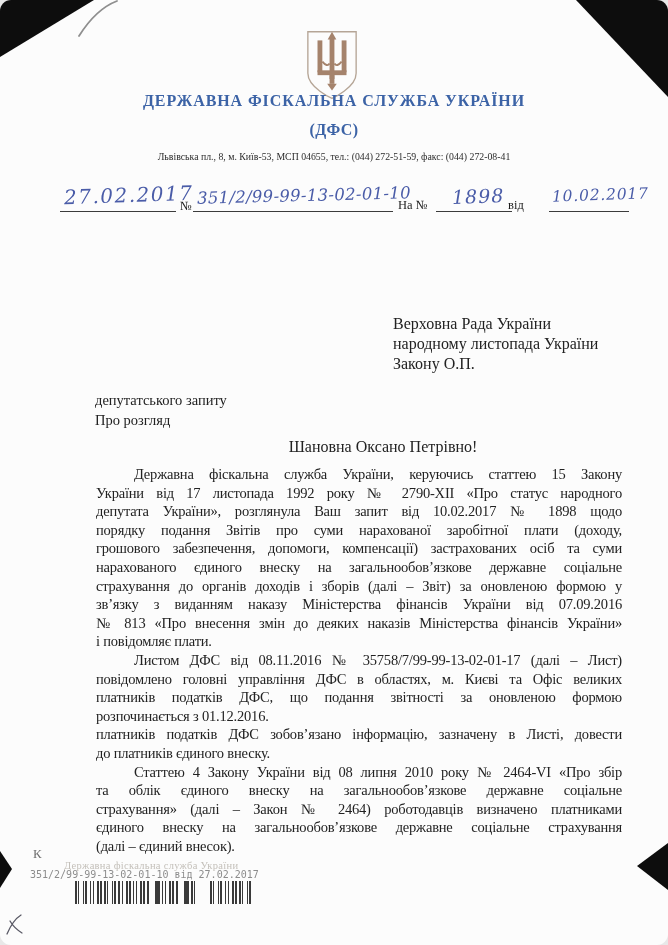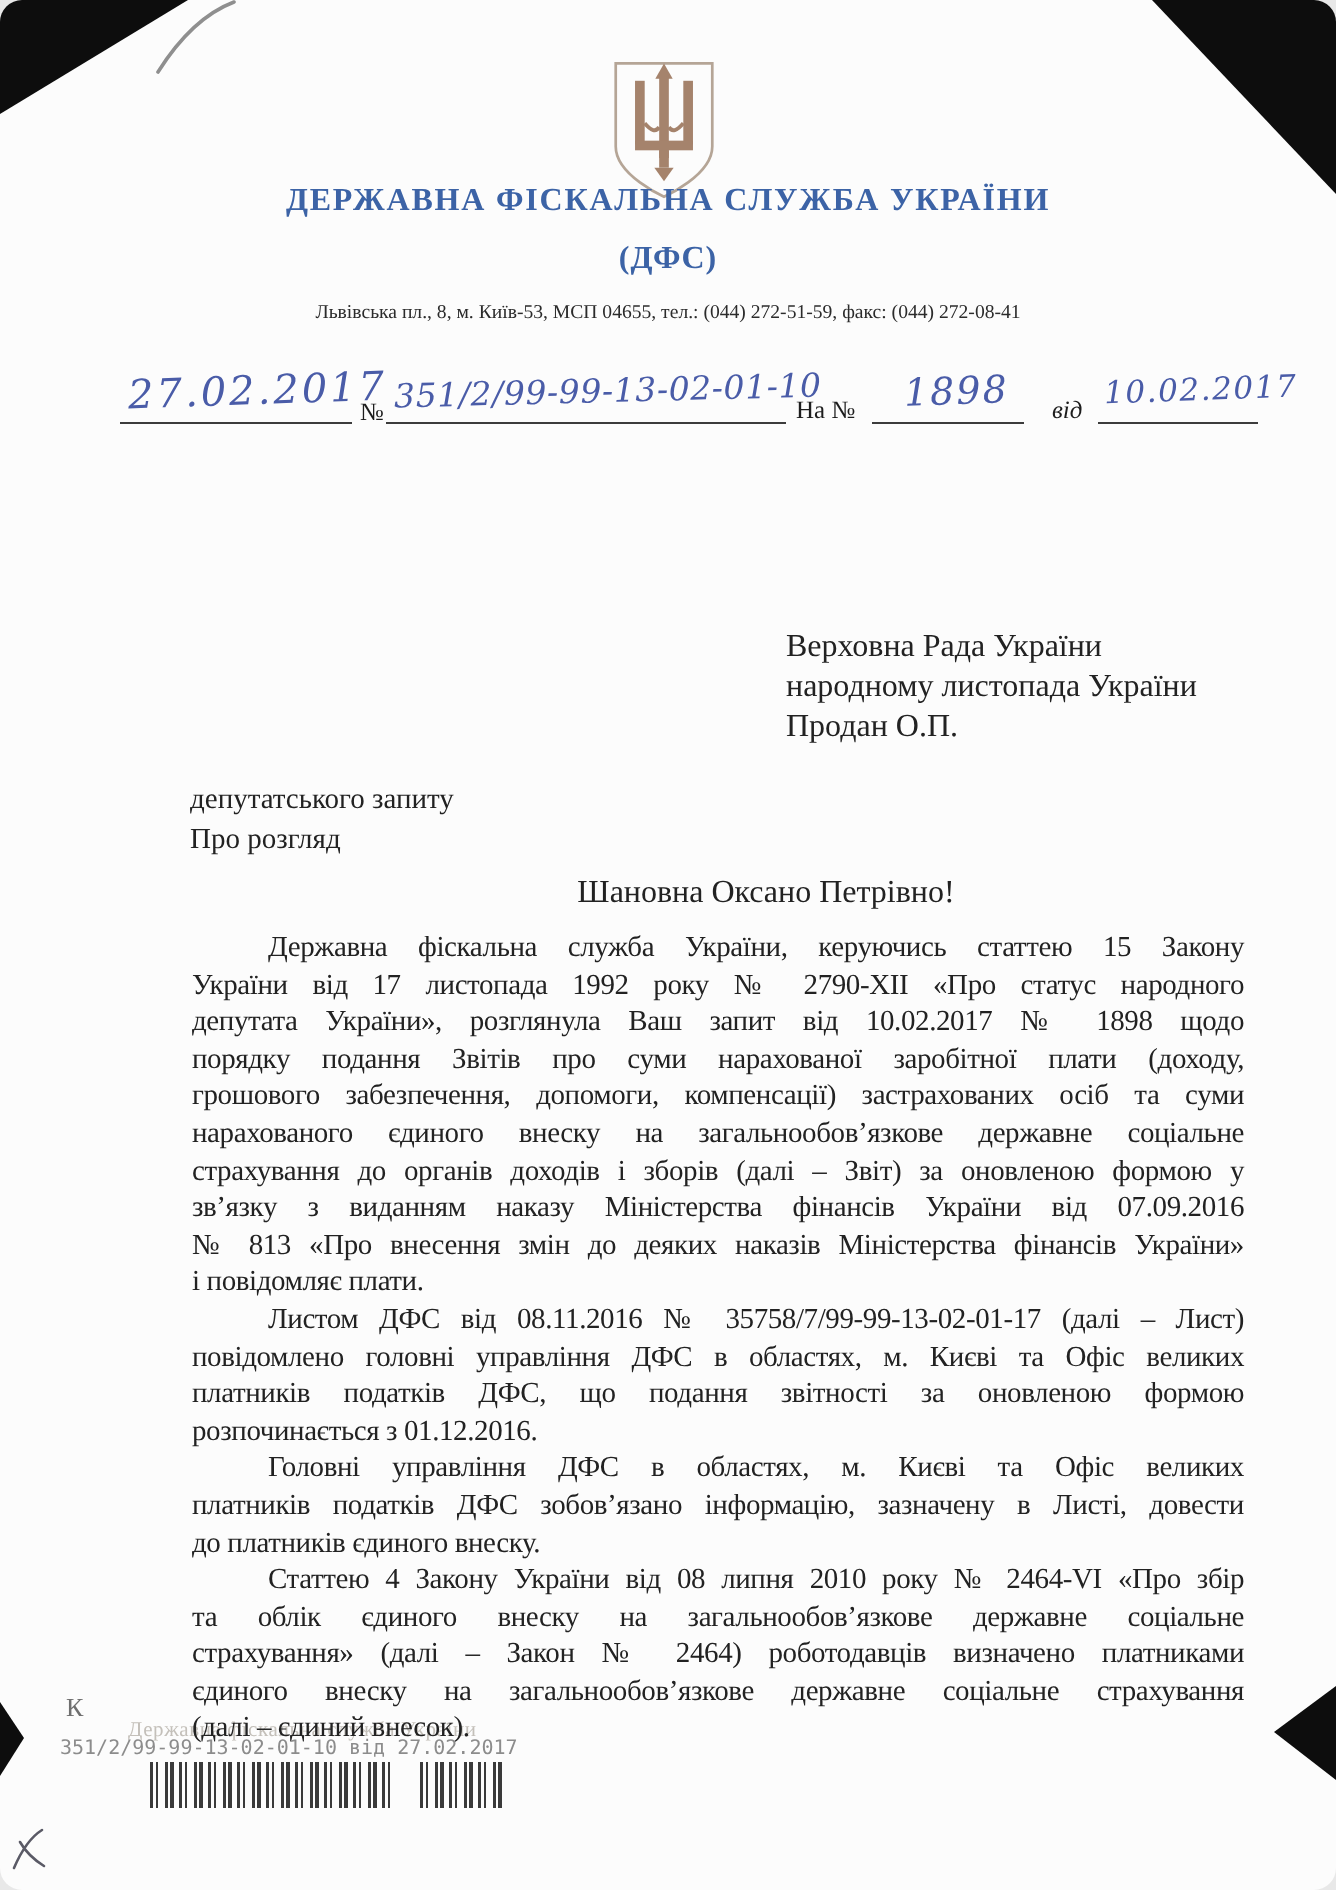--- a/index.html
+++ b/index.html
@@ -26,21 +26,21 @@
     position:absolute;color:var(--ink-blue,#4a5ca8);
     font-family:"DejaVu Serif", serif;font-style:italic;white-space:nowrap;
   }
   .hand-date1{left:64px;top:183px;font-size:20px;letter-spacing:1.5px;transform:rotate(-2deg);}
   .hand-number{left:197px;top:186px;font-size:16.5px;letter-spacing:.3px;transform:rotate(-1.5deg);}
   .hand-in-num{left:452px;top:185px;font-size:19px;letter-spacing:1px;transform:rotate(-2deg);}
   .hand-date2{left:552px;top:186px;font-size:15.5px;letter-spacing:.8px;transform:rotate(-2deg);}
   .ref-label{position:absolute;font-size:12.5px;color:#1d1d1d;white-space:nowrap;}
   .lbl-no{left:180px;top:199px;}
   .lbl-na{left:398px;top:198px;}
-  .lbl-vid{left:526px;top:198px;font-style:italic;}
+  .lbl-vid{left:508px;top:198px;}
   .uline{position:absolute;border-bottom:1.2px solid #3c3c3c;height:0;}
   .ul1{left:60px;top:211px;width:116px;}
   .ul2{left:193px;top:211px;width:200px;}
   .ul3{left:436px;top:211px;width:76px;}
   .ul4{left:549px;top:211px;width:80px;}
   
   .recipient{position:absolute;left:393px;top:314px;font-size:16px;line-height:20px;}
   .subject{position:absolute;left:95px;top:391px;font-size:14.5px;line-height:19.5px;}
   .salutation{
     position:absolute;left:120px;top:438px;width:526px;text-align:center;font-size:16px;
@@ -108,21 +108,21 @@
   <div class="ref-label lbl-vid">від</div>
   <div class="hand hand-date2">10.02.2017</div>
   <div class="uline ul1"></div>
   <div class="uline ul2"></div>
   <div class="uline ul3"></div>
   <div class="uline ul4"></div>
 
   <div class="recipient">
       <div>Верховна Рада України</div>
       <div>народному листопада України</div>
-      <div>Продан О.П.</div>
+      <div>Закону О.П.</div>
     </div>
   <div class="subject">
       <div>депутатського запиту</div>
       <div>Про розгляд</div>
     </div>
   <div class="salutation">Шановна Оксано Петрівно!</div>
 
   <div class="letter-body">
       <div class="bline first">Державна фіскальна служба України, керуючись статтею 15 Закону</div>
       <div class="bline">України від 17 листопада 1992 року № 2790-XII «Про статус народного</div>
@@ -131,21 +131,20 @@
       <div class="bline">грошового забезпечення, допомоги, компенсації) застрахованих осіб та суми</div>
       <div class="bline">нарахованого єдиного внеску на загальнообов’язкове державне соціальне</div>
       <div class="bline">страхування до органів доходів і зборів (далі – Звіт) за оновленою формою у</div>
       <div class="bline">зв’язку з виданням наказу Міністерства фінансів України від 07.09.2016</div>
       <div class="bline">№ 813 «Про внесення змін до деяких наказів Міністерства фінансів України»</div>
       <div class="bline last">і повідомляє плати.</div>
       <div class="bline first">Листом ДФС від 08.11.2016 № 35758/7/99-99-13-02-01-17 (далі – Лист)</div>
       <div class="bline">повідомлено головні управління ДФС в областях, м. Києві та Офіс великих</div>
       <div class="bline">платників податків ДФС, що подання звітності за оновленою формою</div>
       <div class="bline last">розпочинається з 01.12.2016.</div>
-      <div class="bline first">Головні управління ДФС в областях, м. Києві та Офіс великих</div>
       <div class="bline">платників податків ДФС зобов’язано інформацію, зазначену в Листі, довести</div>
       <div class="bline last">до платників єдиного внеску.</div>
       <div class="bline first">Статтею 4 Закону України від 08 липня 2010 року № 2464-VI «Про збір</div>
       <div class="bline">та облік єдиного внеску на загальнообов’язкове державне соціальне</div>
       <div class="bline">страхування» (далі – Закон № 2464) роботодавців визначено платниками</div>
       <div class="bline">єдиного внеску на загальнообов’язкове державне соціальне страхування</div>
       <div class="bline last">(далі – єдиний внесок).</div>
     </div>
 
   <div class="k-mark">К</div>

